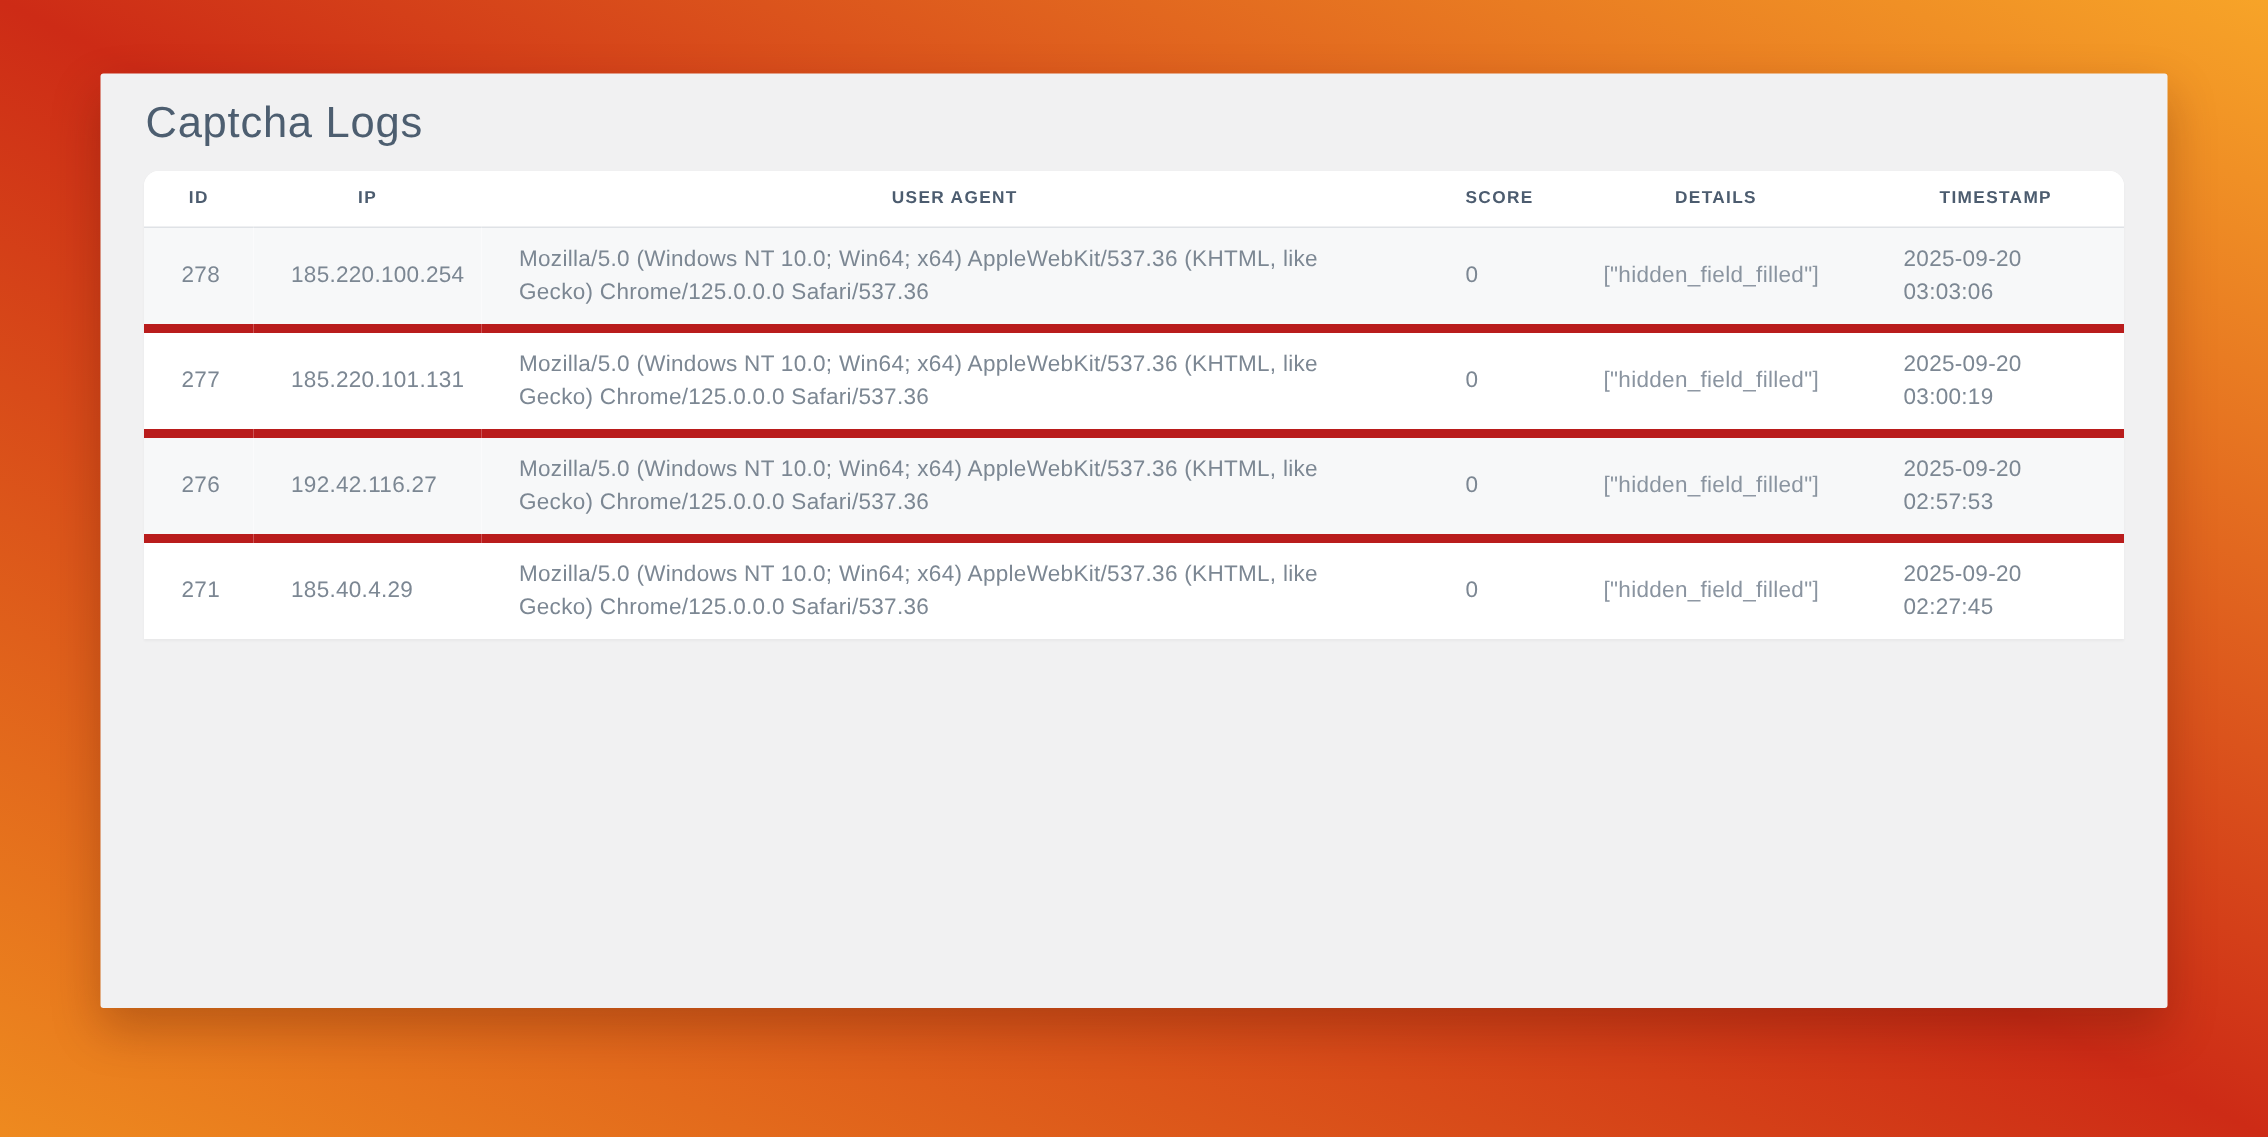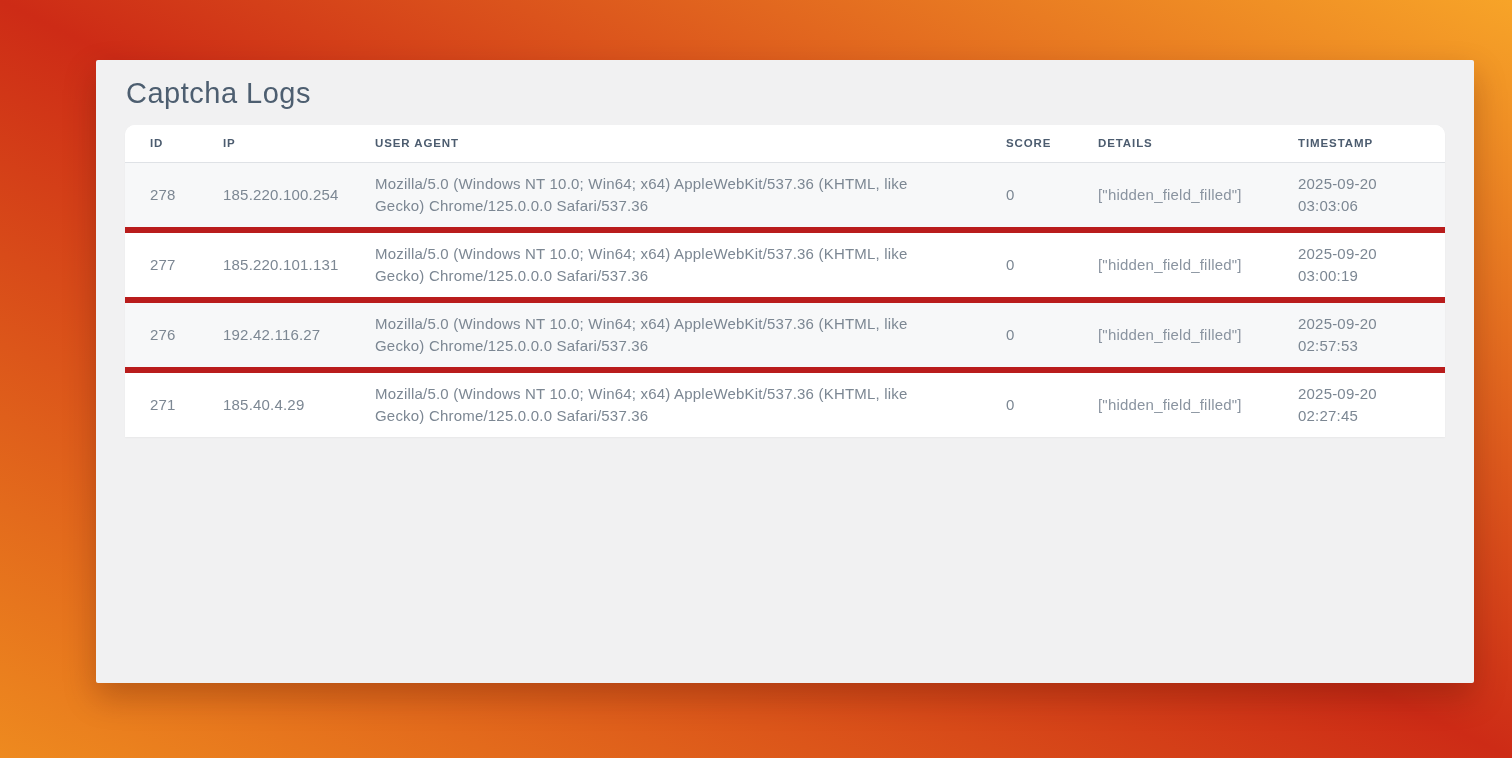--- a/index.html
+++ b/index.html
@@ -7,28 +7,27 @@
     width: 1512px; height: 758px;
     overflow: hidden;
     font-family: "Liberation Sans", sans-serif;
   }
   body {
     position: relative;
     background: linear-gradient(to top right, #ee8a1f 0%, #cd2b16 50%, #f7a428 100%);
   }
   .card {
     position: absolute;
-    left: 67px; top: 60px;
+    left: 67px; top: 49px;
     width: 1378px; height: 623px;
     background: #f1f1f2;
     border-radius: 2px;
     box-shadow: 0 14px 32px rgba(70, 15, 0, 0.28);
     padding: 14px 29px 0 29px;
     overflow: hidden;
-    margin-left: 29px;
   }
   .page-title {
     font-size: 29px;
     font-weight: 500;
     line-height: 32px;
     letter-spacing: 0.5px;
     color: #4d5e70;
     margin: 3px 0 16px 1px;
   }
   .table-wrap {
@@ -44,21 +43,21 @@
   }
   col.c-id        { width: 73px;  }
   col.c-ip        { width: 152px; }
   col.c-ua        { width: 631px; }
   col.c-score     { width: 92px;  }
   col.c-details   { width: 200px; }
   col.c-timestamp { width: 173px; }
   th {
     height: 37px;
     padding: 0 25px;
-    text-align: left;
+    text-align: center;
     vertical-align: middle;
     font-size: 11.5px;
     font-weight: bold;
     letter-spacing: 0.9px;
     text-transform: uppercase;
     color: #4c5c6f;
     background: #ffffff;
     border-bottom: 1px solid #dfe2e6;
     white-space: nowrap;
   }

